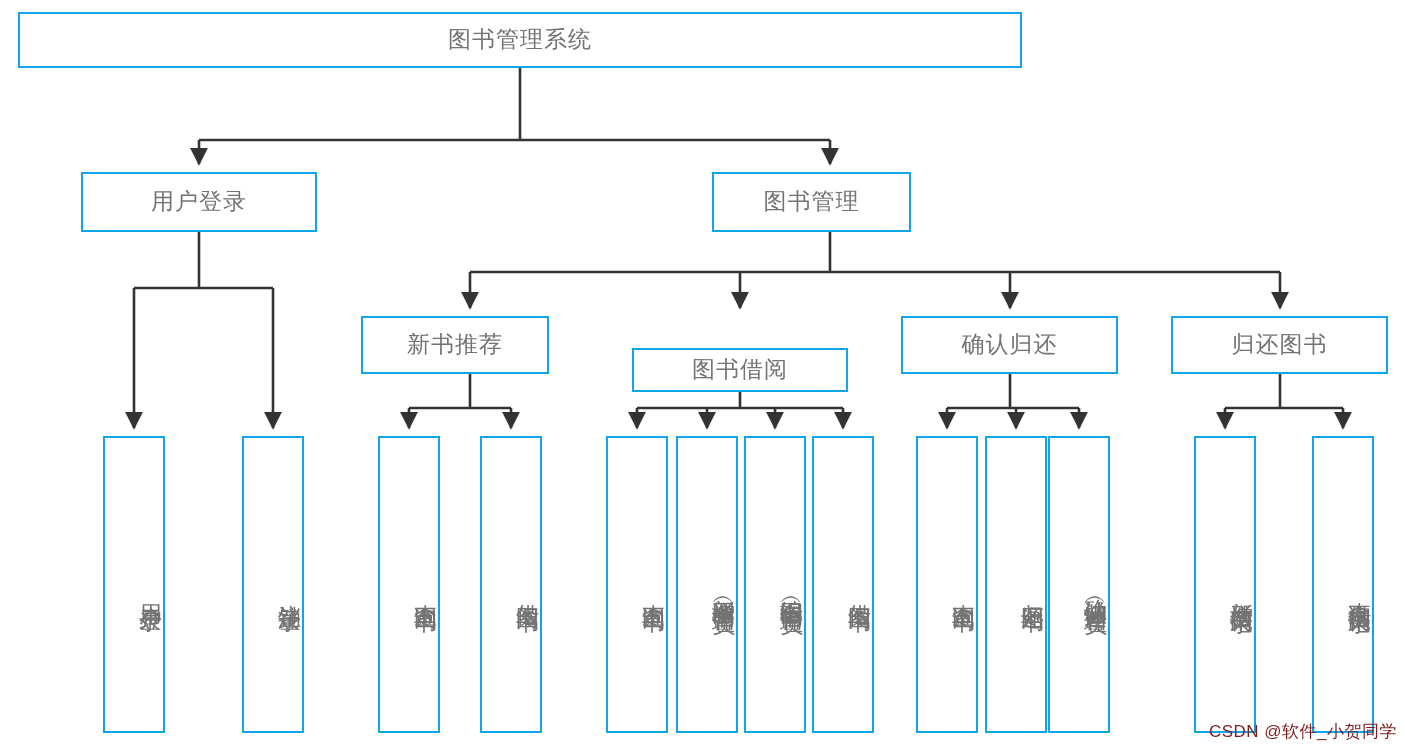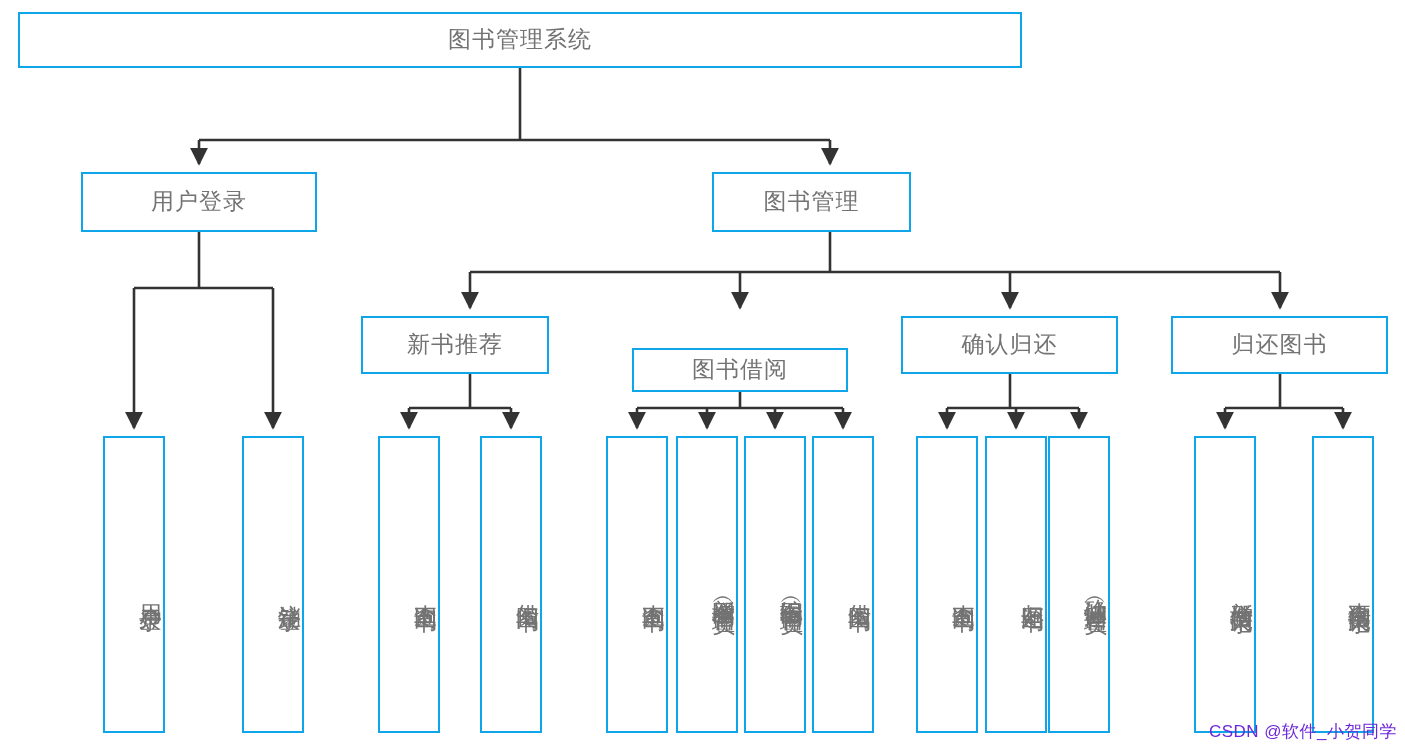--- a/index.html
+++ b/index.html
@@ -52,21 +52,21 @@
   }
   .node-label {
     display: block;
     white-space: pre;
   }
   .watermark {
     position: absolute;
     right: 8px;
     bottom: 4px;
     font-size: 17px;
-    color: #6d28d9;
+    color: #7f1d1d;
     letter-spacing: 0.5px;
     white-space: nowrap;
   }
 </style>
 </head>
 <body>
 
 <div id="diagram">
 
   <svg id="connectors" viewBox="0 0 1405 747" xmlns="http://www.w3.org/2000/svg">

